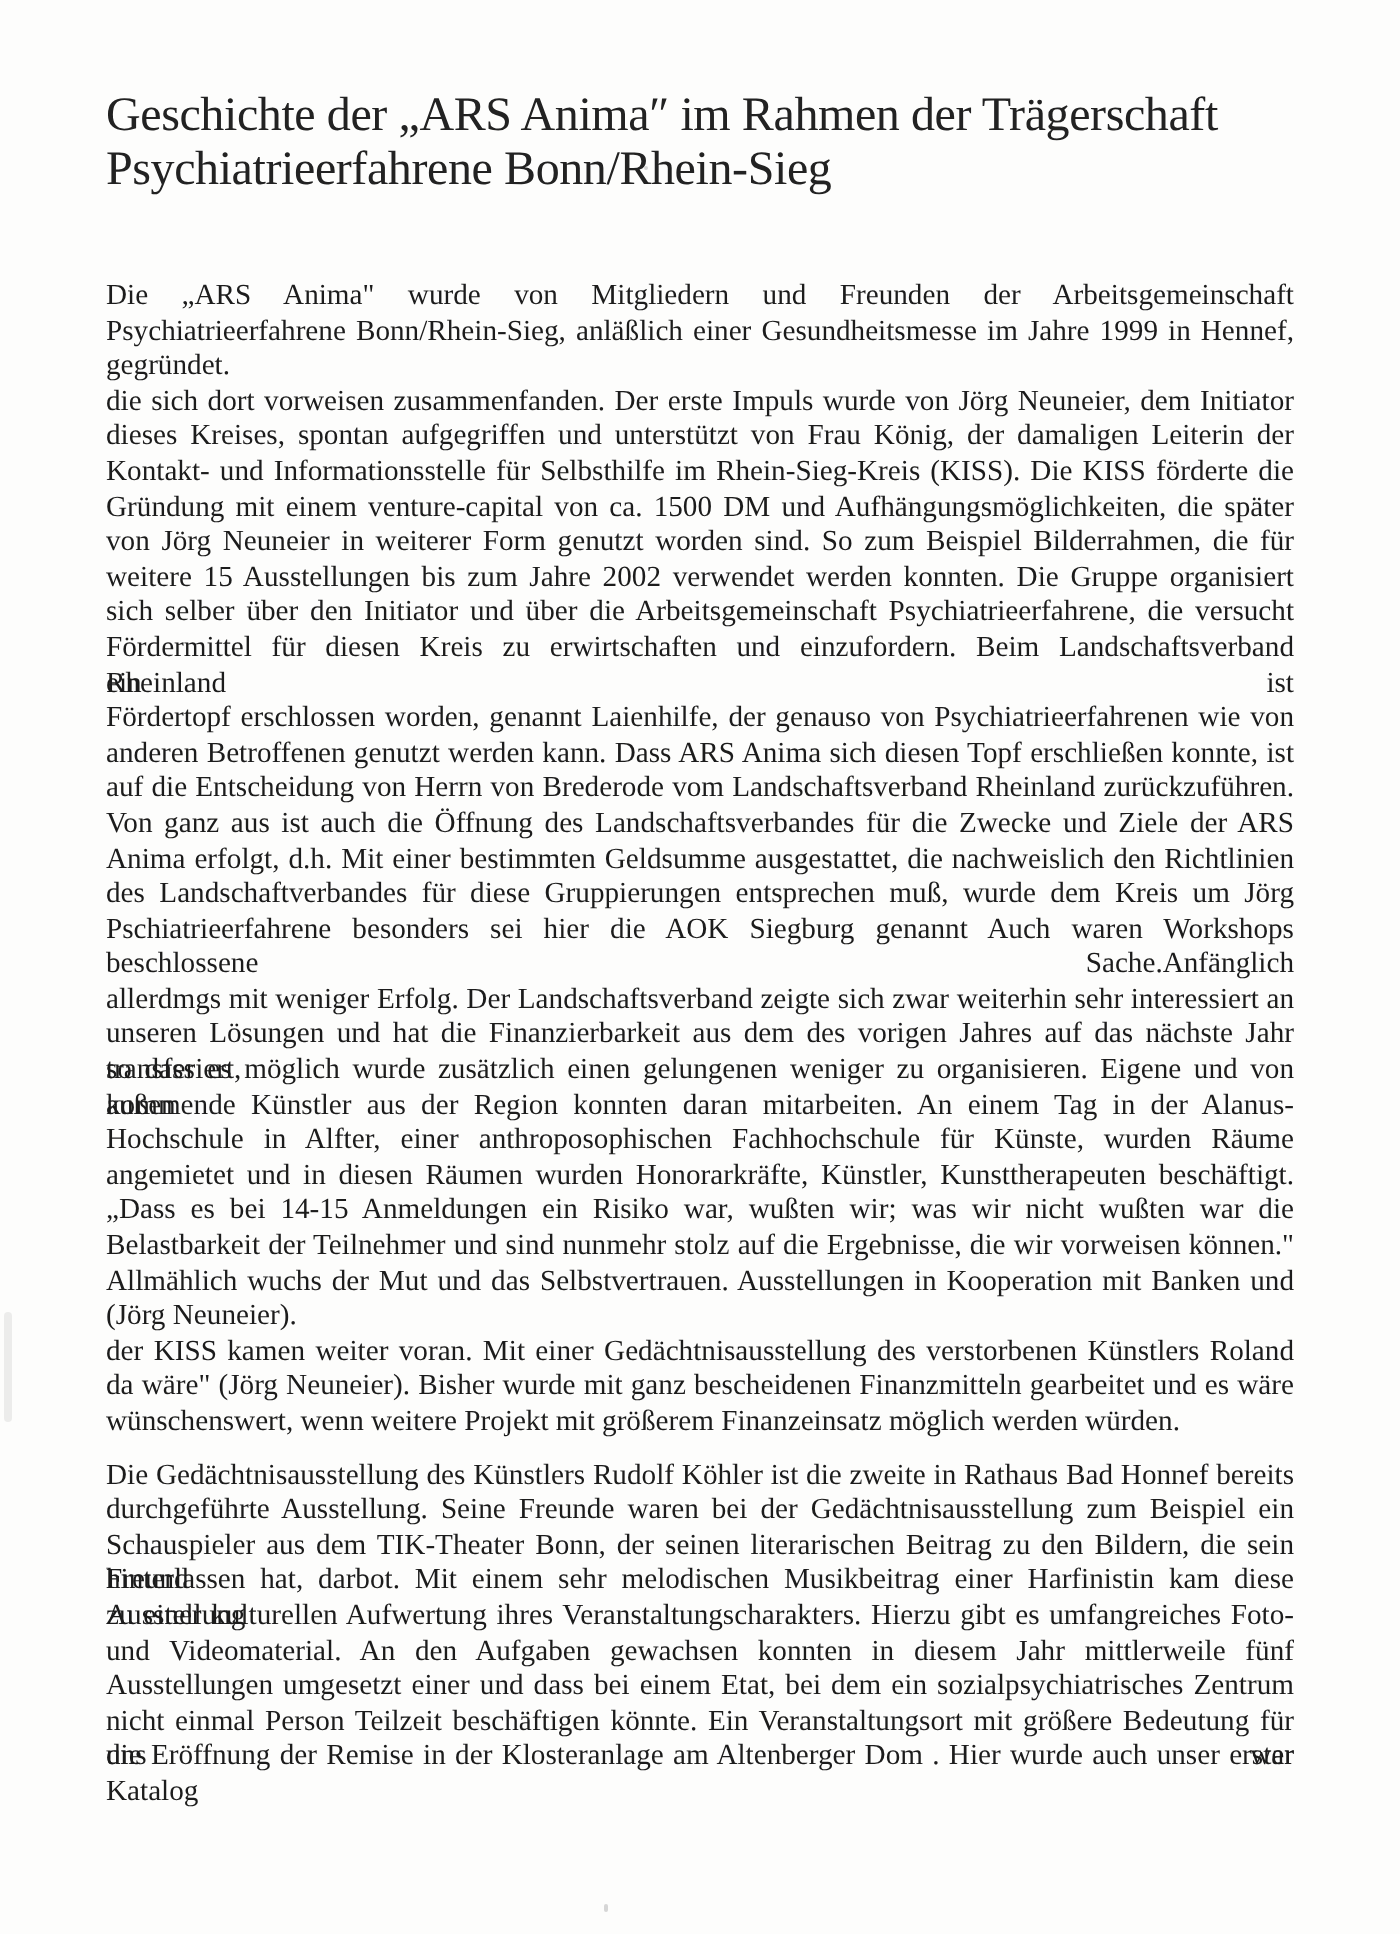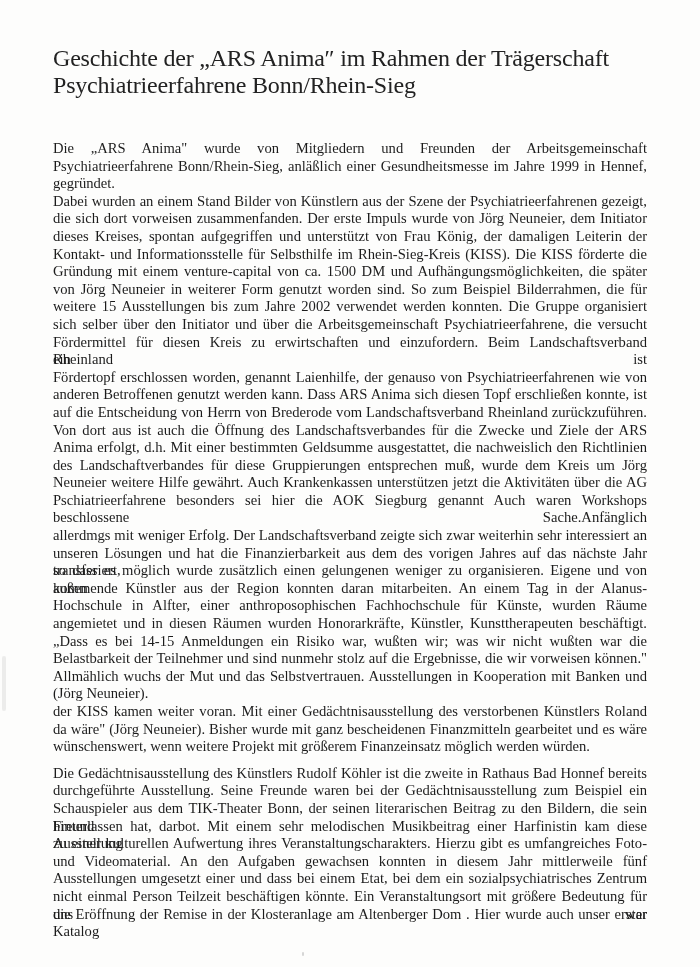--- a/index.html
+++ b/index.html
@@ -31,37 +31,35 @@
     <span class="tline">Psychiatrieerfahrene Bonn/Rhein-Sieg</span>
   </div>
 
   <div class="body" id="body">
       <div>
         <span class="ln j">Die „ARS Anima" wurde von Mitgliedern und Freunden der Arbeitsgemeinschaft</span>
         <span class="ln j">Psychiatrieerfahrene Bonn/Rhein-Sieg, anläßlich einer Gesundheitsmesse im Jahre 1999 in Hennef,</span>
         <span class="ln">gegründet.</span>
       </div>
       <div>
-        <span class="ln j">Dabei wurden an einem Stand Bilder von Künstlern aus der Szene der Psychiatrieerfahrenen gezeigt,</span>
         <span class="ln j">die sich dort vorweisen zusammenfanden. Der erste Impuls wurde von Jörg Neuneier, dem Initiator</span>
         <span class="ln j">dieses Kreises, spontan aufgegriffen und unterstützt von Frau König, der damaligen Leiterin der</span>
         <span class="ln j">Kontakt- und Informationsstelle für Selbsthilfe im Rhein-Sieg-Kreis (KISS). Die KISS förderte die</span>
         <span class="ln j">Gründung mit einem venture-capital von ca. 1500 DM und Aufhängungsmöglichkeiten, die später</span>
         <span class="ln j">von Jörg Neuneier in weiterer Form genutzt worden sind. So zum Beispiel Bilderrahmen, die für</span>
         <span class="ln j">weitere 15 Ausstellungen bis zum Jahre 2002 verwendet werden konnten. Die Gruppe organisiert</span>
         <span class="ln j">sich selber über den Initiator und über die Arbeitsgemeinschaft Psychiatrieerfahrene, die versucht</span>
         <span class="ln j">Fördermittel für diesen Kreis zu erwirtschaften und einzufordern. Beim Landschaftsverband Rheinland ist</span>
         <span class="ln">ein</span>
         <span class="ln j">Fördertopf erschlossen worden, genannt Laienhilfe, der genauso von Psychiatrieerfahrenen wie von</span>
         <span class="ln j">anderen Betroffenen genutzt werden kann. Dass ARS Anima sich diesen Topf erschließen konnte, ist</span>
         <span class="ln j">auf die Entscheidung von Herrn von Brederode vom Landschaftsverband Rheinland zurückzuführen.</span>
-        <span class="ln j">Von dort aus ist auch die Öffnung des Landschaftsverbandes für die Zwecke und Ziele der ARS</span>
+        <span class="ln j">Von ganz aus ist auch die Öffnung des Landschaftsverbandes für die Zwecke und Ziele der ARS</span>
         <span class="ln j">Anima erfolgt, d.h. Mit einer bestimmten Geldsumme ausgestattet, die nachweislich den Richtlinien</span>
         <span class="ln j">des Landschaftverbandes für diese Gruppierungen entsprechen muß, wurde dem Kreis um Jörg</span>
-        <span class="ln j">Neuneier weitere Hilfe gewährt. Auch Krankenkassen unterstützen jetzt die Aktivitäten über die AG</span>
         <span class="ln j">Pschiatrieerfahrene besonders sei hier die AOK Siegburg genannt Auch waren Workshops beschlossene</span>
         <span class="ln" style="display: flex; justify-content: flex-end;">
           <span>Sache.</span>
           <span>Anfänglich</span>
         </span>
         <span class="ln j">allerdmgs mit weniger Erfolg. Der Landschaftsverband zeigte sich zwar weiterhin sehr interessiert an</span>
         <span class="ln j">unseren Lösungen und hat die Finanzierbarkeit aus dem des vorigen Jahres auf das nächste Jahr transferiert,</span>
         <span class="ln j">so dass es möglich wurde zusätzlich einen gelungenen weniger zu organisieren. Eigene und von außen</span>
         <span class="ln j">kommende Künstler aus der Region konnten daran mitarbeiten. An einem Tag in der Alanus-</span>
         <span class="ln j">Hochschule in Alfter, einer anthroposophischen Fachhochschule für Künste, wurden Räume</span>

